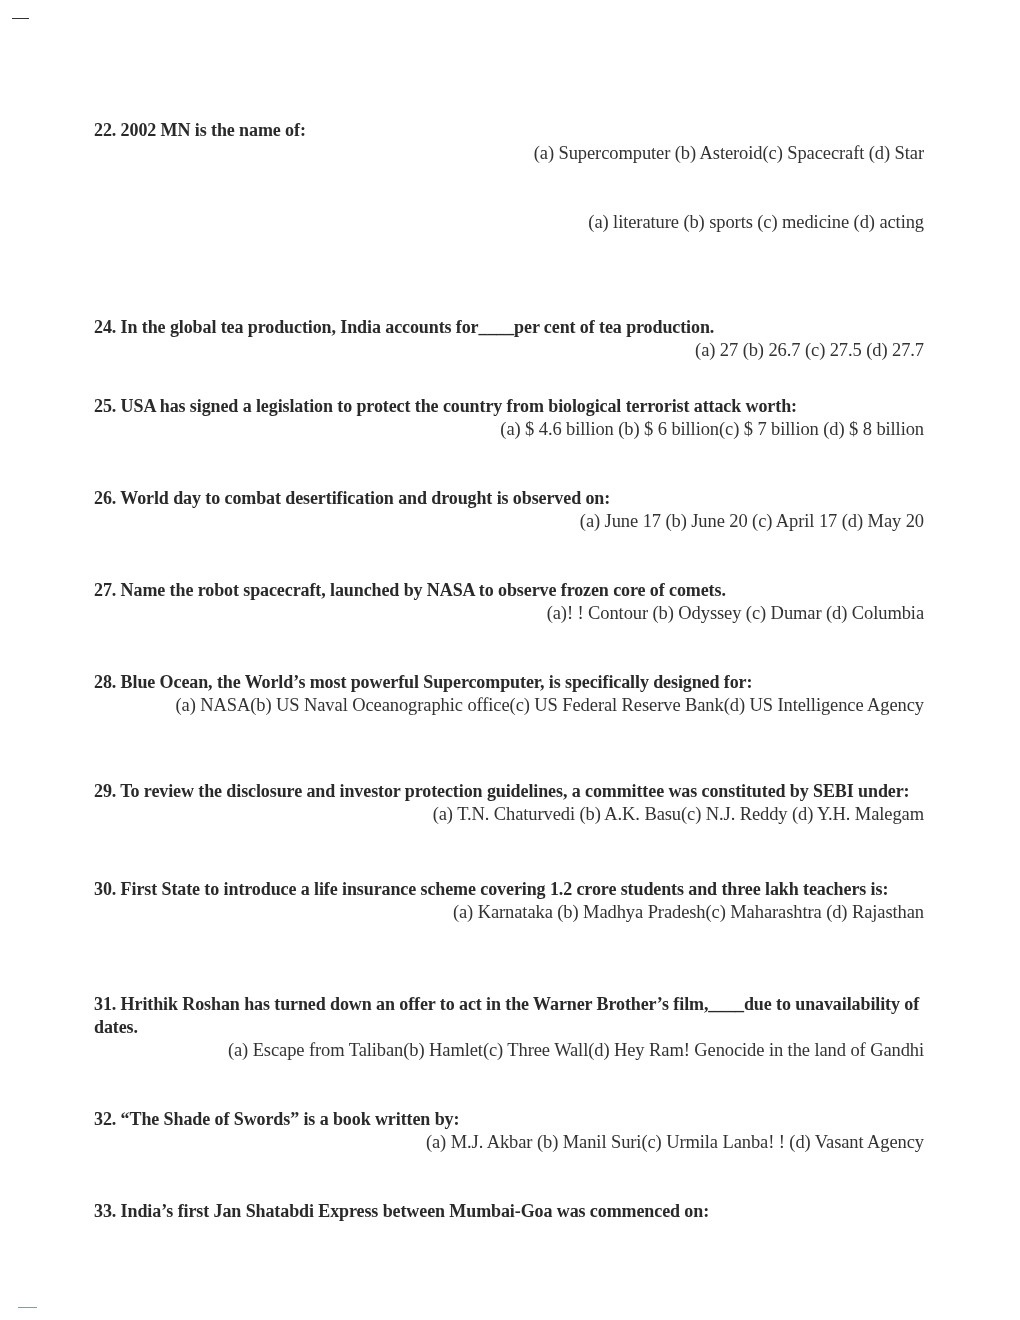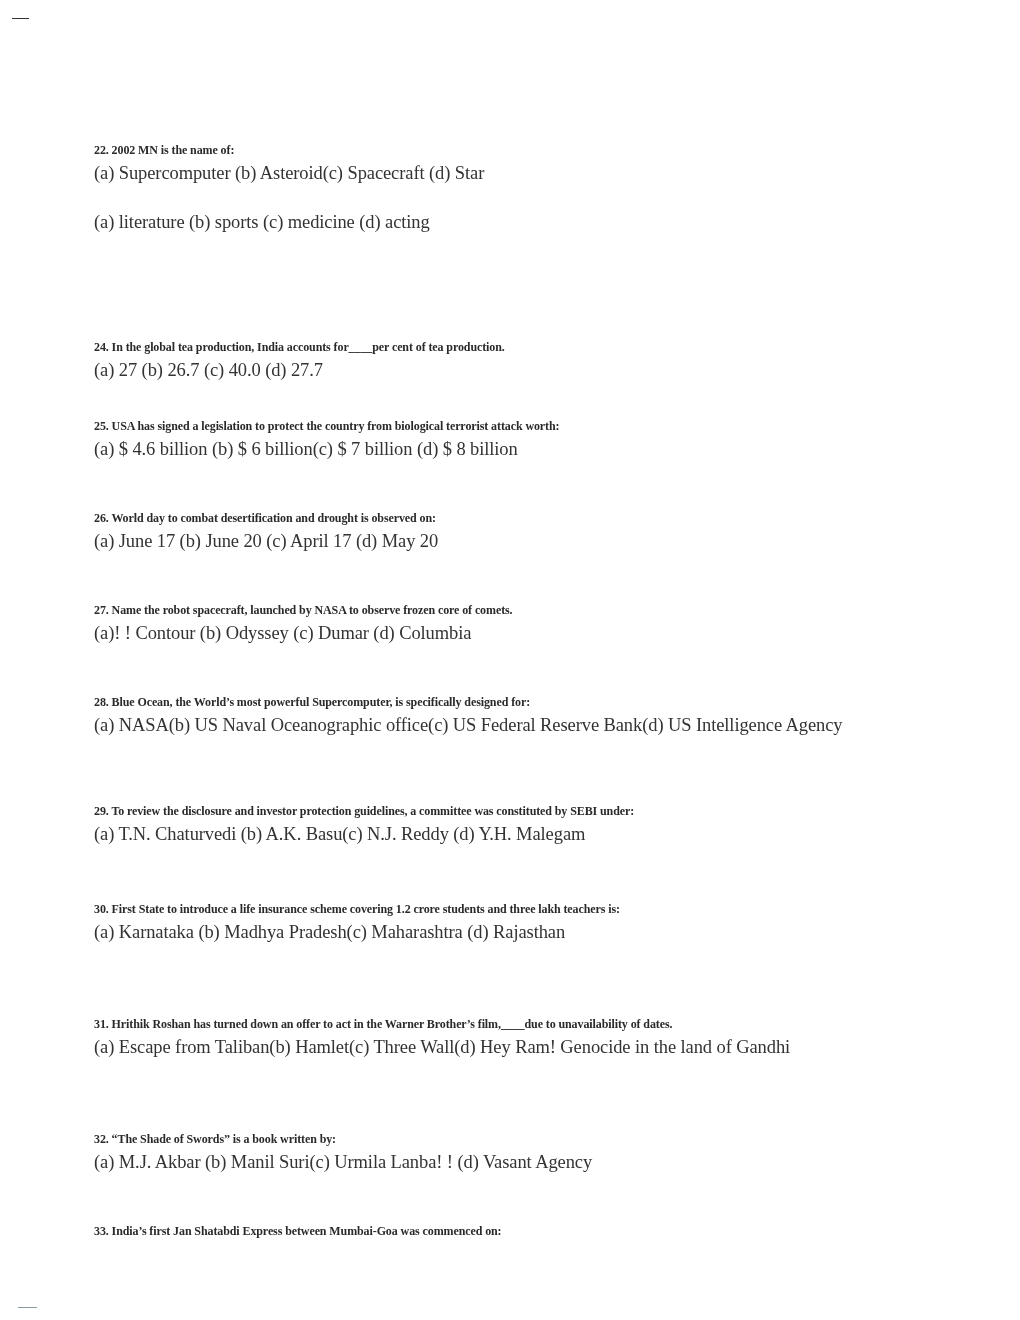--- a/index.html
+++ b/index.html
@@ -1,38 +1,38 @@
 <!DOCTYPE html>
 <html><head>
 <meta charset="utf-8">
 <style>
   html, body { margin: 0; padding: 0; background: #ffffff; }
   body { width: 1020px; height: 1320px; position: relative; overflow: hidden;
          font-family: "Liberation Serif", "DejaVu Serif", serif; color: #2a2a2a; }
   .mark-top { position: absolute; left: 12px; top: 18px; width: 17px; height: 1px; background: #333; }
   .mark-bottom { position: absolute; left: 18px; top: 1307px; width: 19px; height: 1px; background: #8a9aa0; }
   .q { position: absolute; left: 94px; width: 830px; }
-  .q-title { font-weight: bold; font-size: 12px; line-height: 23px; letter-spacing: -0.1px; margin-top: 20px; }
-  .q-opts { font-size: 18.5px; line-height: 23px; letter-spacing: -0.1px; color: #333; }
+  .q-title { font-weight: bold; font-size: 18px; line-height: 23px; letter-spacing: -0.1px; }
+  .q-opts { font-size: 18.5px; line-height: 23px; letter-spacing: -0.1px; color: #333; text-align: right; }
 </style>
 </head>
 <body>
 
 <div class="mark-top"></div>
 
 <div class="q" style="top:119px">
   <div class="q-title">22. 2002 MN is the name of:</div>
   <div class="q-opts">(a) Supercomputer (b) Asteroid(c) Spacecraft (d) Star</div>
 </div>
 <div class="q" style="top:211px">
   <div class="q-opts">(a) literature (b) sports (c) medicine (d) acting</div>
 </div>
 <div class="q" style="top:316px">
   <div class="q-title">24. In the global tea production, India accounts for____per cent of tea production.</div>
-  <div class="q-opts">(a) 27 (b) 26.7 (c) 40.0 (d) 27.7</div>
+  <div class="q-opts">(a) 27 (b) 26.7 (c) 27.5 (d) 27.7</div>
 </div>
 <div class="q" style="top:395px">
   <div class="q-title">25. USA has signed a legislation to protect the country from biological terrorist attack worth:</div>
   <div class="q-opts">(a) $ 4.6 billion (b) $ 6 billion(c) $ 7 billion (d) $ 8 billion</div>
 </div>
 <div class="q" style="top:487px">
   <div class="q-title">26. World day to combat desertification and drought is observed on:</div>
   <div class="q-opts">(a) June 17 (b) June 20 (c) April 17 (d) May 20</div>
 </div>
 <div class="q" style="top:579px">

